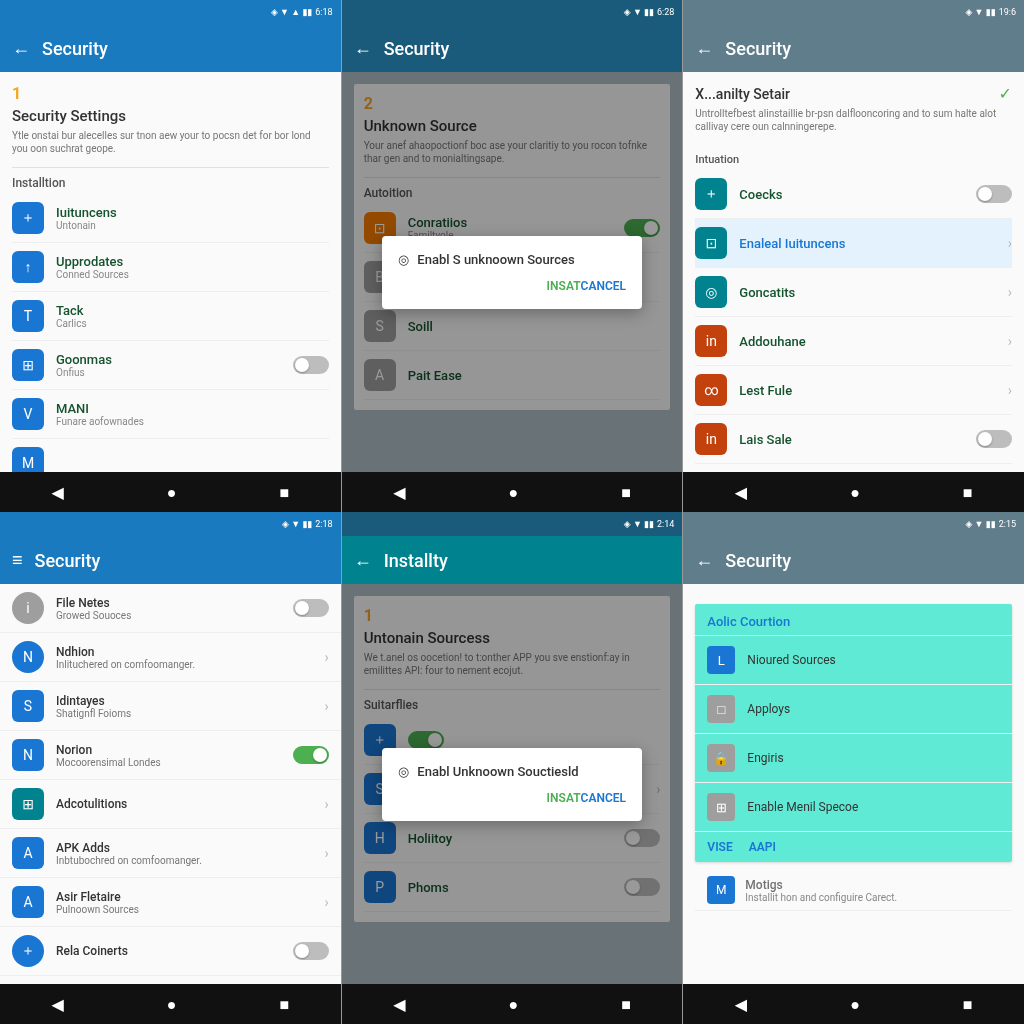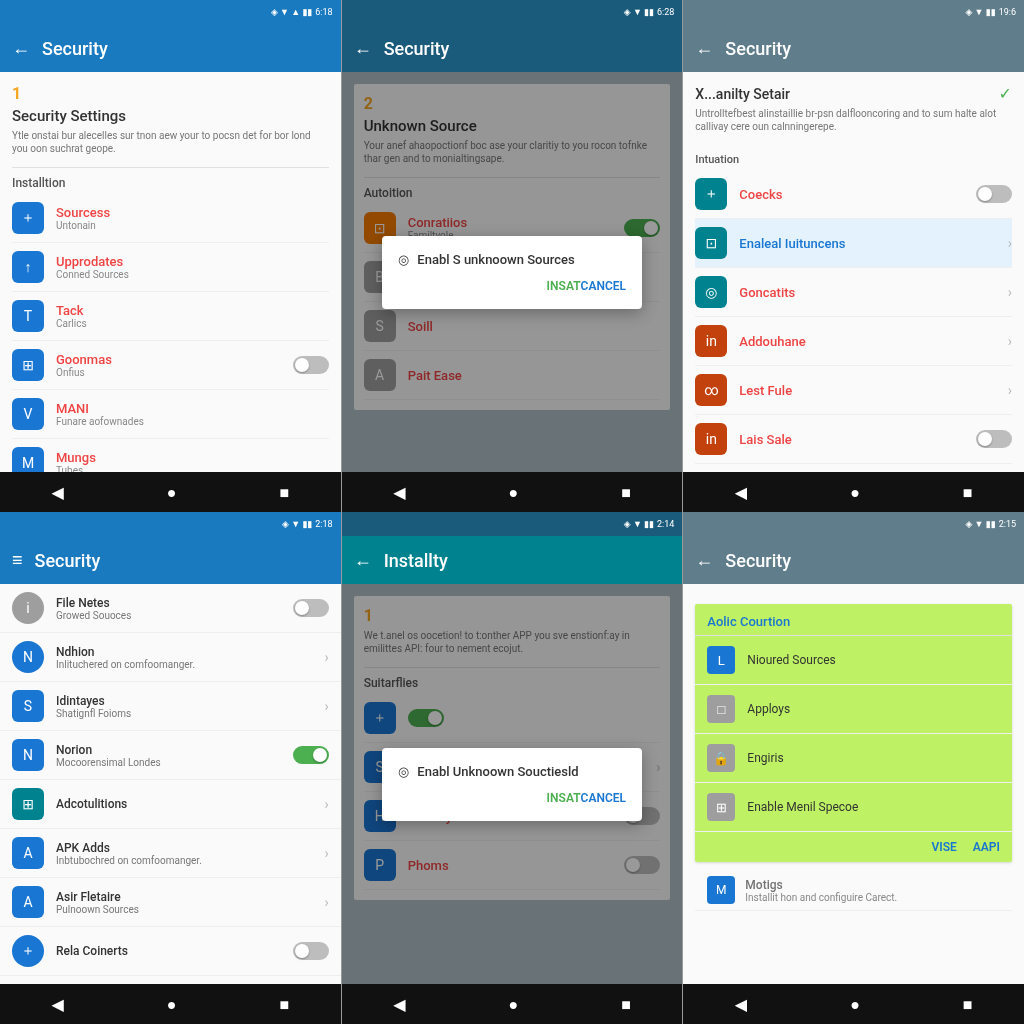--- a/index.html
+++ b/index.html
@@ -168,21 +168,21 @@
     .icon-gray { background: #9e9e9e; }
     .icon-linkedin { background: #c2410c; }
 
     .list-item-text {
       flex: 1;
     }
 
     .list-item-title {
       font-size: 13px;
       font-weight: 500;
-      color: #ef4444;
+      color: #14532d;
     }
 
     .list-item-subtitle {
       font-size: 10px;
       color: #888;
     }
 
     .list-item-right {
       margin-left: auto;
       display: flex;
@@ -275,21 +275,21 @@
       font-weight: 600;
       color: #1976d2;
       text-transform: uppercase;
       cursor: pointer;
     }
 
     .dialog-btn.green { color: #4caf50; }
 
     
     .action-section {
-      background: #bef264;
+      background: #5eead4;
       border-radius: 2px;
       margin: 8px 0;
       box-shadow: 0 1px 3px rgba(0,0,0,0.15);
     }
 
     .action-section-title {
       font-size: 13px;
       font-weight: 500;
       color: #1976d2;
       padding: 10px 12px 6px;
@@ -317,21 +317,20 @@
       color: white;
     }
 
     .action-item-text {
       font-size: 12px;
       color: #333;
     }
 
     .action-bottom-btns {
       display: flex;
-      justify-content: flex-end;
       padding: 8px 12px;
       gap: 16px;
     }
 
     .action-btn {
       font-size: 12px;
       font-weight: 600;
       color: #1976d2;
       text-transform: uppercase;
     }
@@ -435,21 +434,21 @@
       <div class="content-scroll">
         <div class="section-number">1</div>
         <div class="section-title">Security Settings</div>
         <div class="section-desc">Ytle onstai bur alecelles sur tnon aew your to pocsn det for bor lond you oon suchrat geope.</div>
         <div class="divider"></div>
         <div class="category-label">Installtion</div>
 
         <div class="list-item">
           <div class="list-item-icon icon-blue">＋</div>
           <div class="list-item-text">
-            <div class="list-item-title">Sourcess</div>
+            <div class="list-item-title">Iuituncens</div>
             <div class="list-item-subtitle">Untonain</div>
           </div>
         </div>
         <div class="list-item">
           <div class="list-item-icon icon-blue">↑</div>
           <div class="list-item-text">
             <div class="list-item-title">Upprodates</div>
             <div class="list-item-subtitle">Conned Sources</div>
           </div>
         </div>
@@ -472,24 +471,20 @@
         </div>
         <div class="list-item">
           <div class="list-item-icon icon-blue">V</div>
           <div class="list-item-text">
             <div class="list-item-title">MANI</div>
             <div class="list-item-subtitle">Funare aofownades</div>
           </div>
         </div>
         <div class="list-item">
           <div class="list-item-icon icon-blue">M</div>
-          <div class="list-item-text">
-            <div class="list-item-title">Mungs</div>
-            <div class="list-item-subtitle">Tubes</div>
-          </div>
         </div>
       </div>
 
     </div>
     <div class="nav-bar">
       <span class="nav-btn">◀</span>
       <span class="nav-btn">●</span>
       <span class="nav-btn">■</span>
     </div>
   </div>
@@ -742,20 +737,21 @@
       </div>
     </div>
     <div class="app-bar teal">
       <span class="back-arrow">←</span>
       <span class="app-bar-title">Installty</span>
     </div>
     <div class="content">
       <div class="content-scroll" style="background:#b0bec5; padding:12px;">
         <div style="background:#fafafa; padding:10px; border-radius:2px; margin-bottom:8px;">
           <div class="section-number">1</div>
+          <div class="section-title">Untonain Sourcess</div>
           <div class="section-desc">We t.anel os oocetion! to t:onther APP you sve enstionf:ay in emilittes API: four to nement ecojut.</div>
           <div class="divider"></div>
           <div class="category-label">Suitarflies</div>
           <div class="list-item">
             <div class="list-item-icon icon-blue">＋</div>
             <div class="toggle on"></div>
           </div>
           <div class="list-item">
             <div class="list-item-icon icon-blue">S</div>
             <div class="list-item-text">

